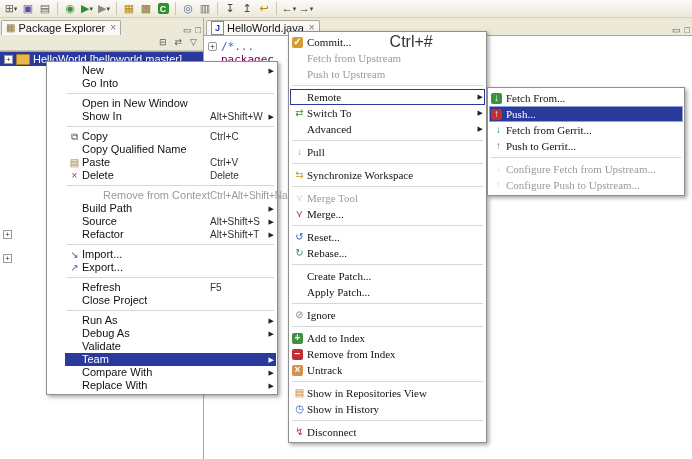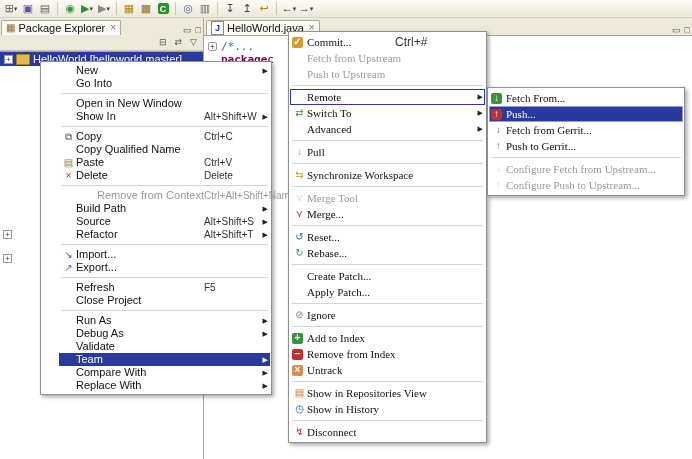--- a/index.html
+++ b/index.html
@@ -43,38 +43,38 @@
   .editor-tabbar{height:17px;display:flex;align-items:flex-end;background:var(--chrome);padding-left:2px;}
   .jchip{width:11px;height:12px;background:#fff;border:1px solid #888;color:#1a3faa;font-size:9px;
          font-weight:bold;display:inline-flex;align-items:center;justify-content:center;flex:0 0 11px;}
   .editor-body{flex:1;background:#fff;border-top:1px solid #aca899;
                font-family:"DejaVu Sans Mono",monospace;font-size:11px;padding:4px 2px;}
   .codeline{height:13px;display:flex;align-items:center;}
   .fold{width:9px;height:9px;box-sizing:border-box;border:1px solid #9a9a9a;border-radius:2px;background:#fff;
         color:#555;font-size:8px;line-height:7px;text-align:center;margin:0 4px 0 2px;flex:0 0 9px;}
   .fold.empty{visibility:hidden;}
   .cmt{color:#3f5fbf;}
-  .kw{color:#7f0055;font-weight:bold;}
+  .kw{color:#7f0055;font-weight:normal;}
   
   .menu{position:absolute;background:#fff;border:1px solid #8f8f8f;box-shadow:2px 2px 4px rgba(0,0,0,.35);
         padding:2px 1px;z-index:20;box-sizing:border-box;}
-  #context-menu{left:40px;top:61px;width:232px;padding-left:18px;}
+  #context-menu{left:46px;top:61px;width:232px;padding-left:18px;}
   #team-menu{left:288px;top:31px;width:199px;z-index:21;}
   #remote-menu{left:487px;top:87px;width:198px;z-index:22;}
   .mi{display:flex;align-items:center;padding:0 2px;font-size:11px;color:#111;white-space:nowrap;cursor:default;}
   .cm .mi{height:13px;line-height:13px;}
   .tm .mi{height:16px;line-height:16px;}
   .ic{flex:0 0 15px;text-align:center;font-size:10px;line-height:1;}
   .ic.chip{flex:0 0 11px;margin-right:4px;}
   .lbl{overflow:hidden;text-overflow:ellipsis;}
   .cm .lbl{flex:0 0 128px;}
   .tm .lbl{flex:0 1 auto;font-family:Liberation Serif, serif;}
   .sc{color:#333;}
   .cm .sc{flex:1;font-size:10px;}
-  .tm .sc{margin-left:auto;font-size:12px;padding-right:2px;}
+  .tm .sc{margin-left:auto;font-size:16px;padding-right:2px;}
   .arr{flex:0 0 10px;margin-left:auto;text-align:right;font-size:7px;color:#222;}
   .cm .arr{margin-left:0;}
   .mi.dis .lbl,.mi.dis .sc{color:#9b9b93;text-align:right;}
   .mi.dis .ic{opacity:.45;}
   .mi.sel{background:var(--sel);}
   .mi.sel .lbl,.mi.sel .sc,.mi.sel .arr{color:#fff;}
   .tm .mi.sel{box-shadow:inset 0 0 0 1px #8fa0d8;}
   .mi.out{outline:1px solid var(--sel);outline-offset:-1px;}
   .msep{height:1px;background:#d6d6d6;margin:3px 2px;}
 </style>

